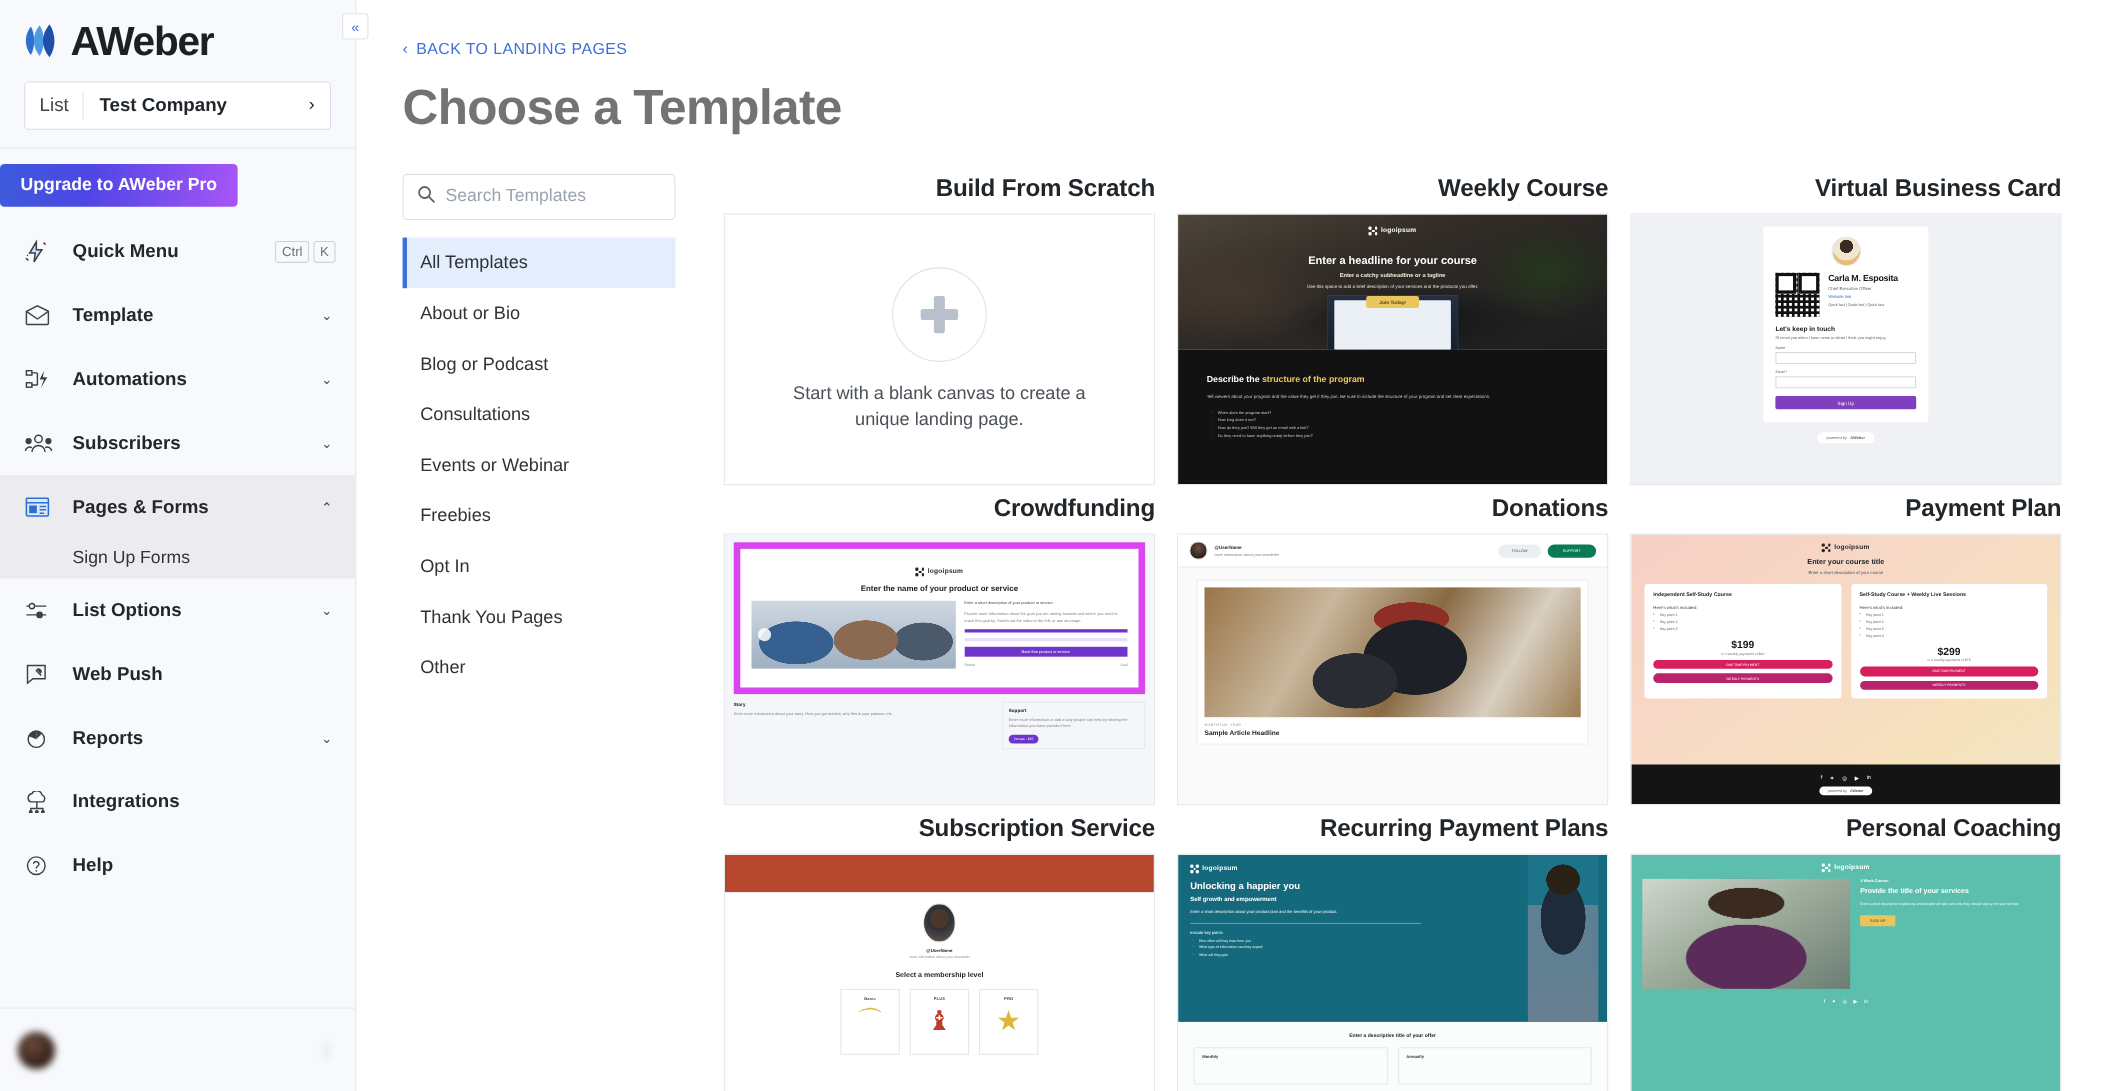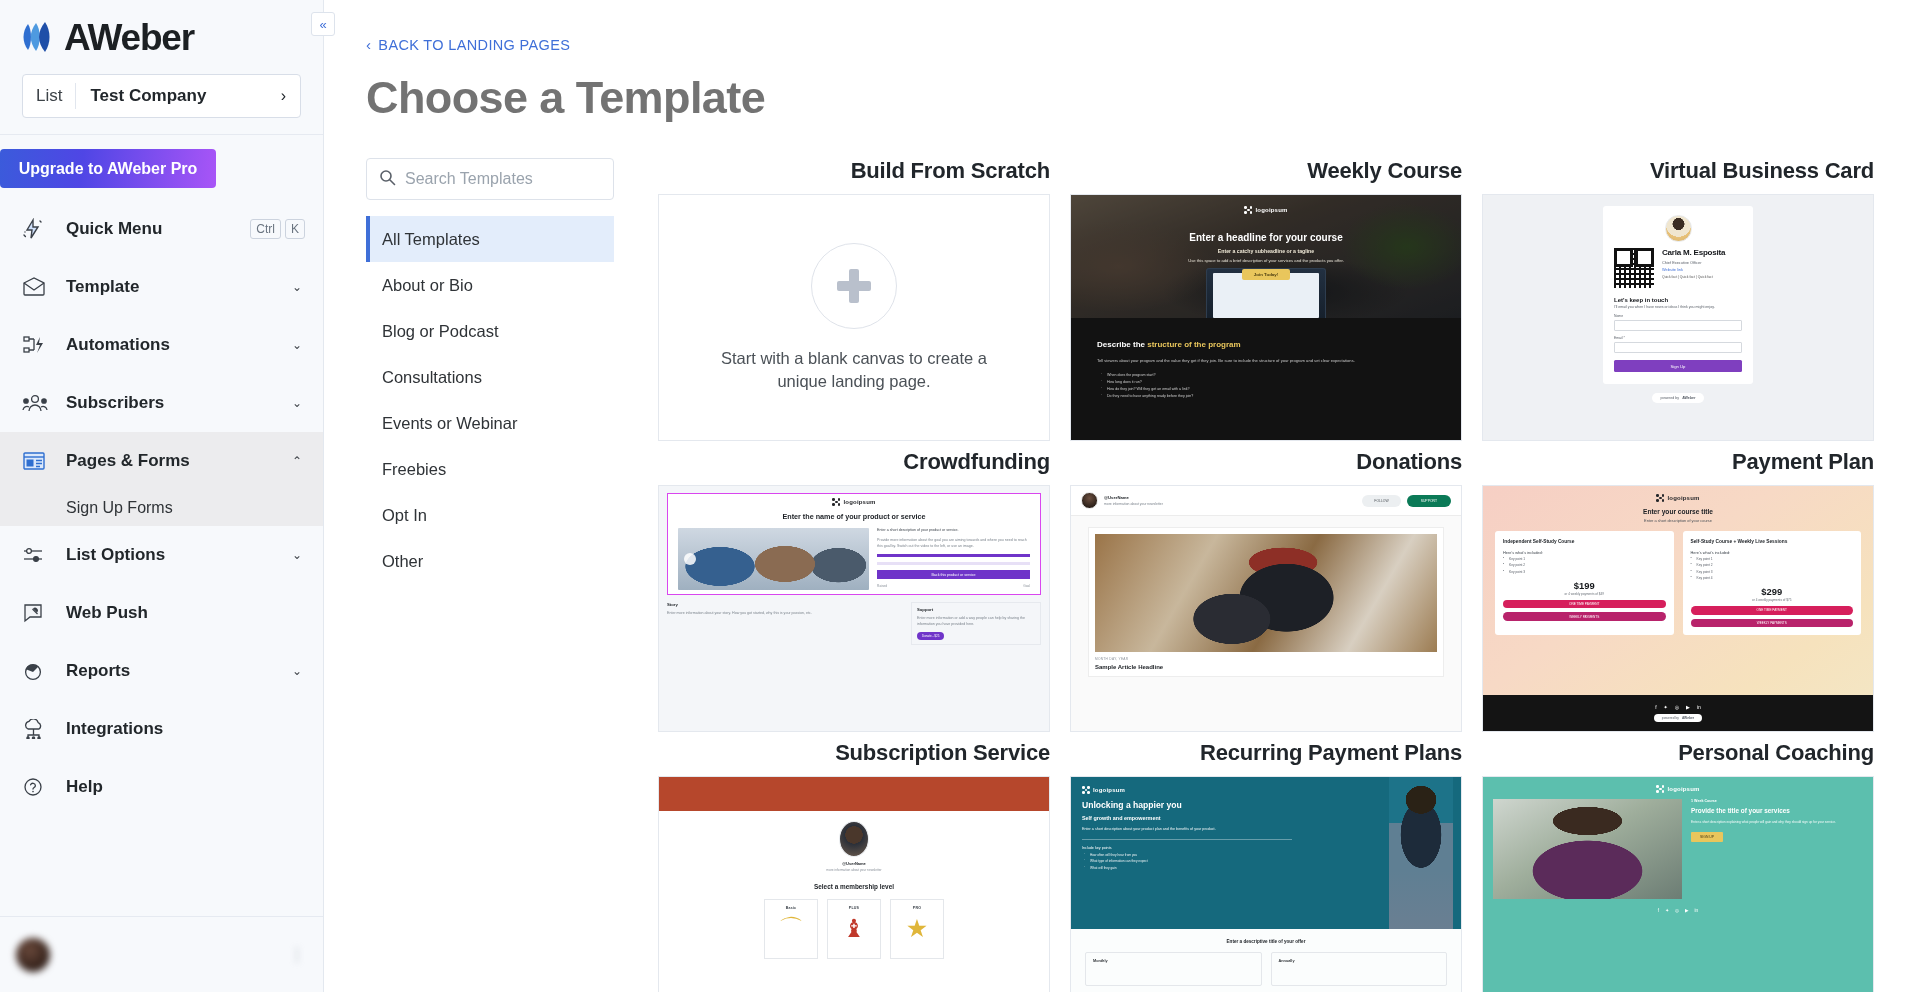--- a/index.html
+++ b/index.html
@@ -222,21 +222,21 @@
     height: 12px; background: #7f3fbf; border-radius: 1.5px; margin-top: 7px;
     color: #fff; font-size: 4.2px; display: flex; align-items: center; justify-content: center;
   }
   .vbc-powered {
     margin-top: 9px; background:#fff; border-radius: 8px; padding: 3px 9px;
     font-size: 3.6px; color: #5a6069; display: inline-flex; align-items: center; gap: 3px;
   }
 
   
   .cf { background: #f4f6f9; height: 100%; padding: 7px 8px; }
-  .cf-panel { background: #fff; border: 1px solid #d946ef; padding: 4px 10px; }
+  .cf-panel { background: #fff; border: 6px solid #d946ef; padding: 17px 10px; }
   .cf-logo { display: flex; justify-content: center; }
   .cf-head { text-align: center; font-size: 7.2px; font-weight: 700; color: #1b1f24; margin-top: 6px; }
   .cf-cols { display: flex; gap: 8px; margin-top: 7px; }
   .cf-img {
     flex: 1.25; height: 62px; border-radius: 1px;
     background:
       radial-gradient(ellipse 30% 52% at 22% 62%, #35608f 0 60%, transparent 61%),
       radial-gradient(ellipse 26% 48% at 56% 58%, #8a6b52 0 60%, transparent 61%),
       radial-gradient(ellipse 24% 46% at 84% 60%, #4a5a6b 0 60%, transparent 61%),
       linear-gradient(#cfd8e2, #9fb0c0);
@@ -582,20 +582,23 @@
               <span>Consultations</span>
               </div>
             <div class="filter-item">
               <span>Events or Webinar</span>
               </div>
             <div class="filter-item">
               <span>Freebies</span>
               </div>
             <div class="filter-item">
               <span>Opt In</span>
+              </div>
+            <div class="filter-item">
+              <span>Thank You Pages</span>
               </div>
             <div class="filter-item">
               <span>Other</span>
               </div>
           </div>
         </div>
 
         <div class="tpl-grid">
 
           <div class="tpl-cell">

